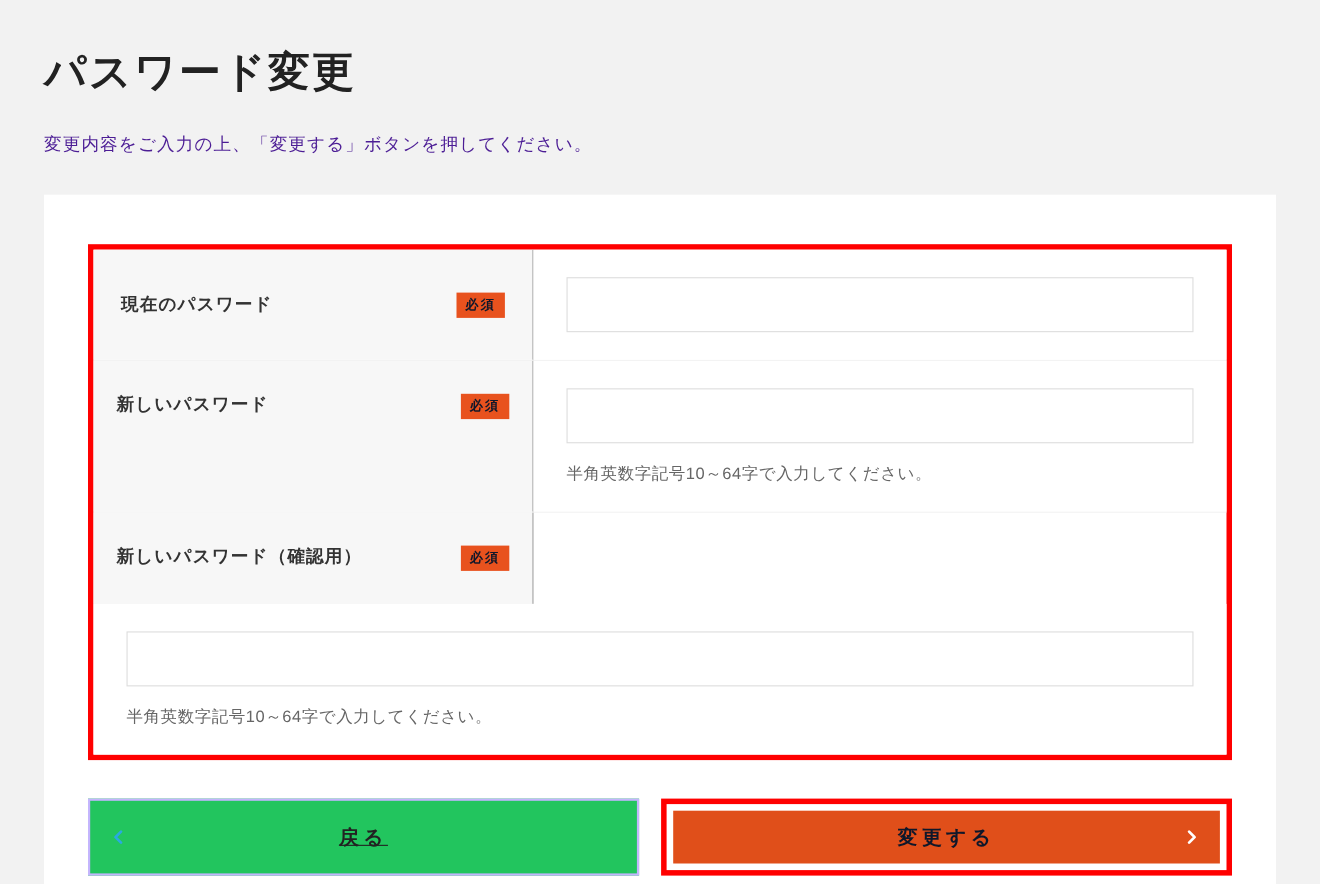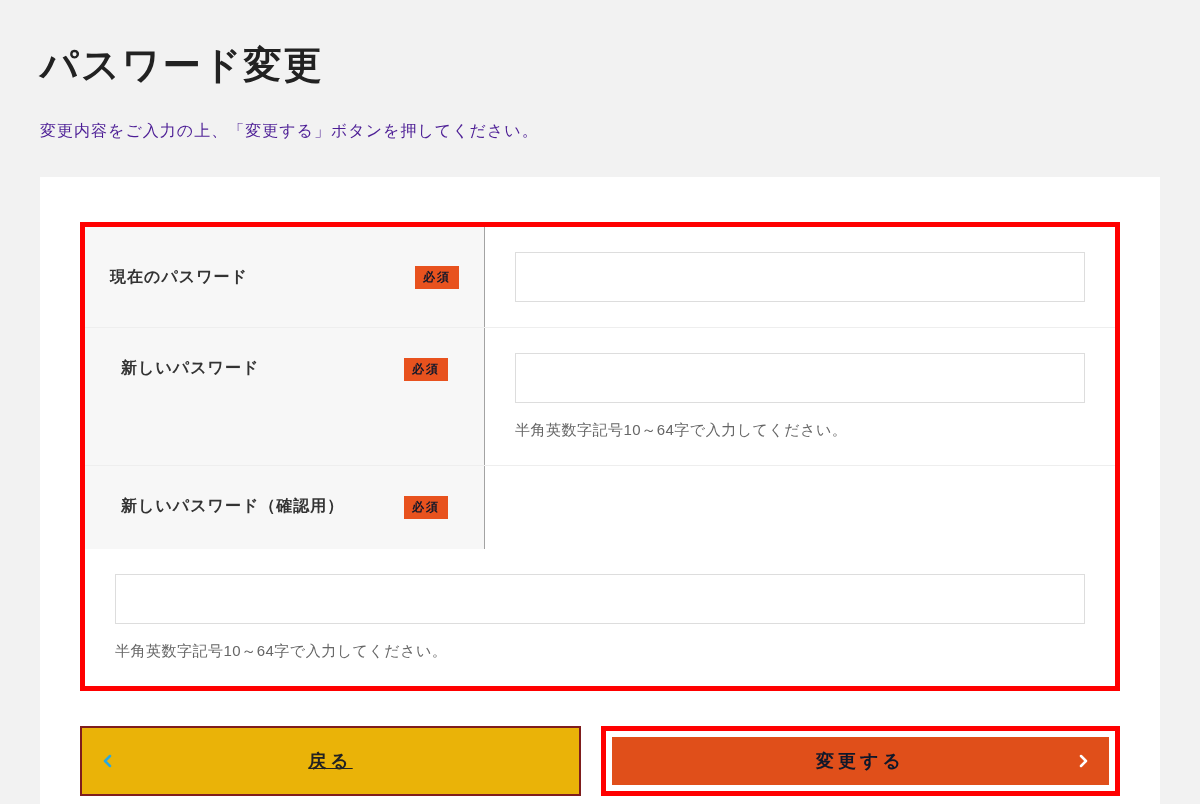--- a/index.html
+++ b/index.html
@@ -50,21 +50,21 @@
     .label-cell {
       width: 400px;
       background: #f7f7f7;
       padding: 30px 25px;
       display: flex;
       align-items: center;
       justify-content: space-between;
       border-right: 1px solid #a3a3a3;
     }
     .label-cell.tall {
-      padding: 30px 36px;
+      padding: 30px 21px;
       align-items: flex-start;
     }
     .label-text {
       font-size: 16px;
       font-weight: 600;
       color: #333;
       letter-spacing: 1px;
     }
     .required-badge {
       background: #e8521e;
@@ -105,23 +105,23 @@
       align-items: center;
       justify-content: center;
       font-size: 18px;
       font-weight: bold;
       letter-spacing: 4px;
       position: relative;
       cursor: pointer;
       border: none;
     }
     .btn-back {
-      background: #eab308;
+      background: #22c55e;
       color: #222;
-      border: 2px solid #7f1d1d;
+      border: 2px solid #c4b5fd;
       text-decoration: underline;
     }
     .btn-back .chev-left {
       position: absolute;
       left: 20px;
       top: 50%;
       transform: translateY(-50%);
     }
     .btn-submit-wrap {
       flex: 1;

